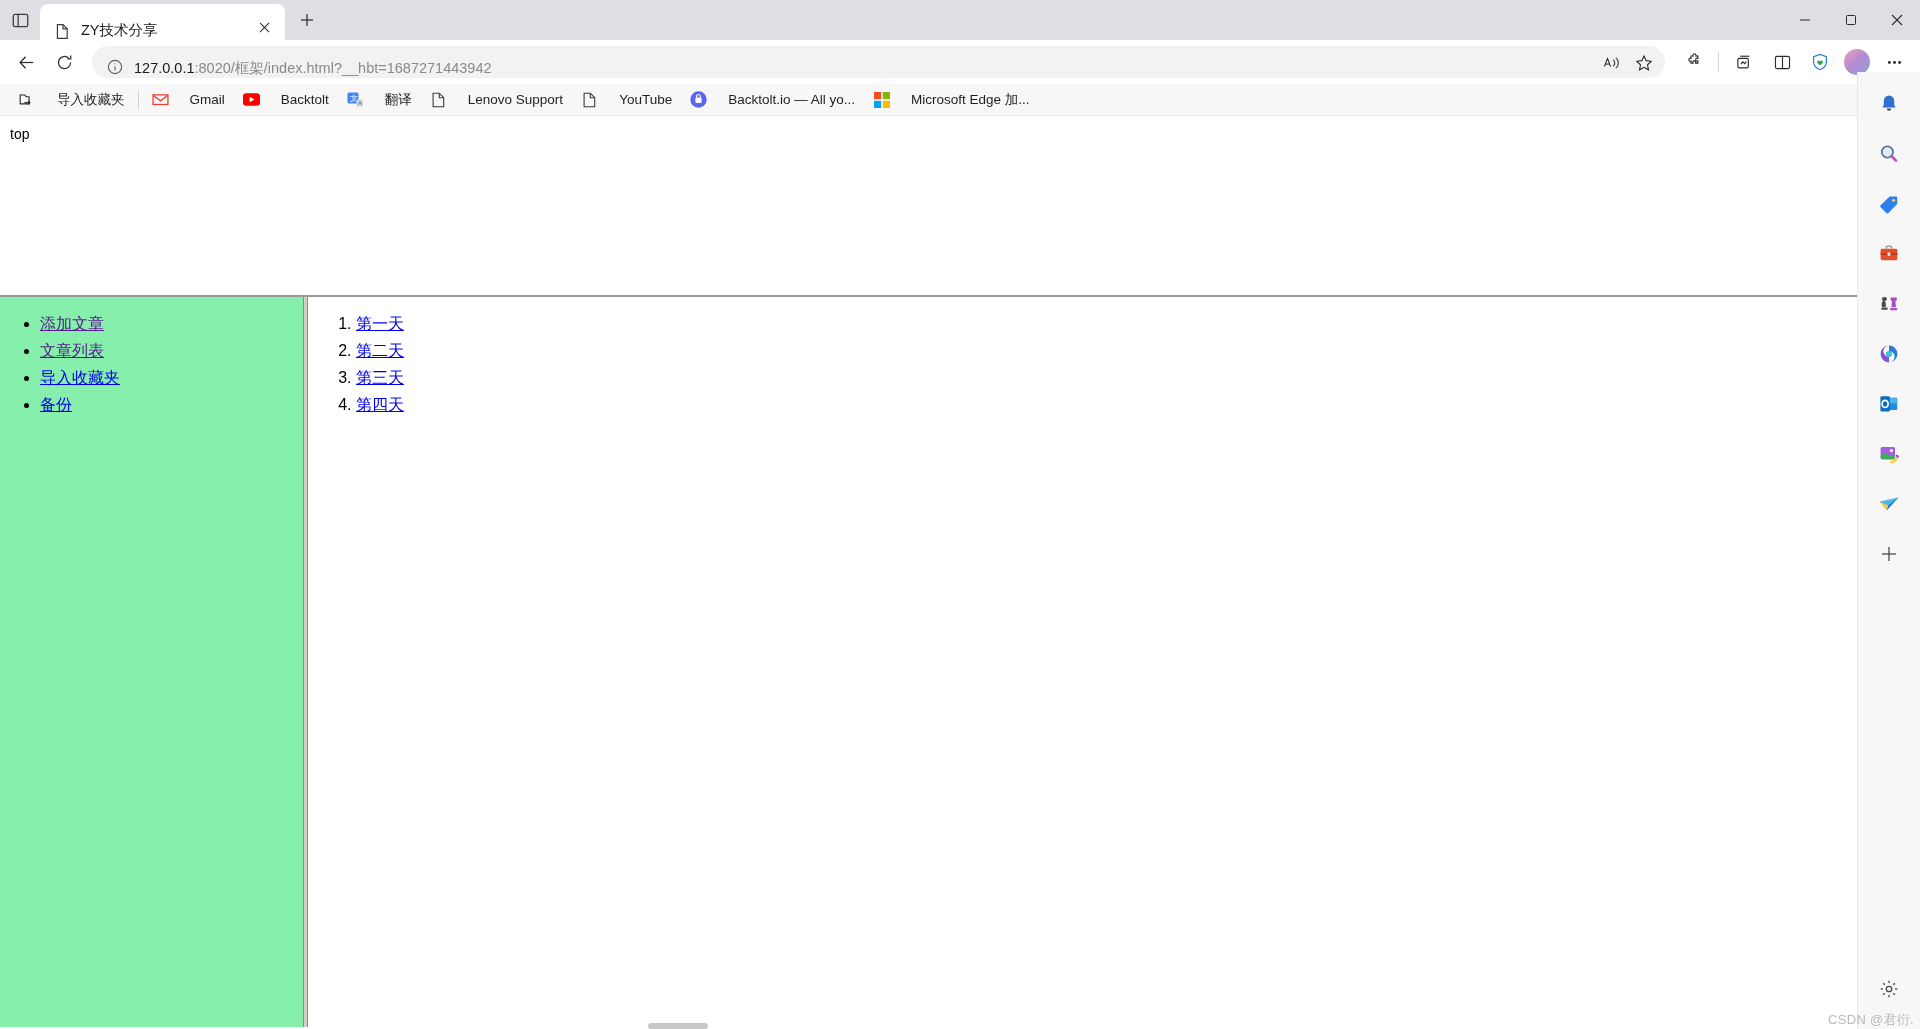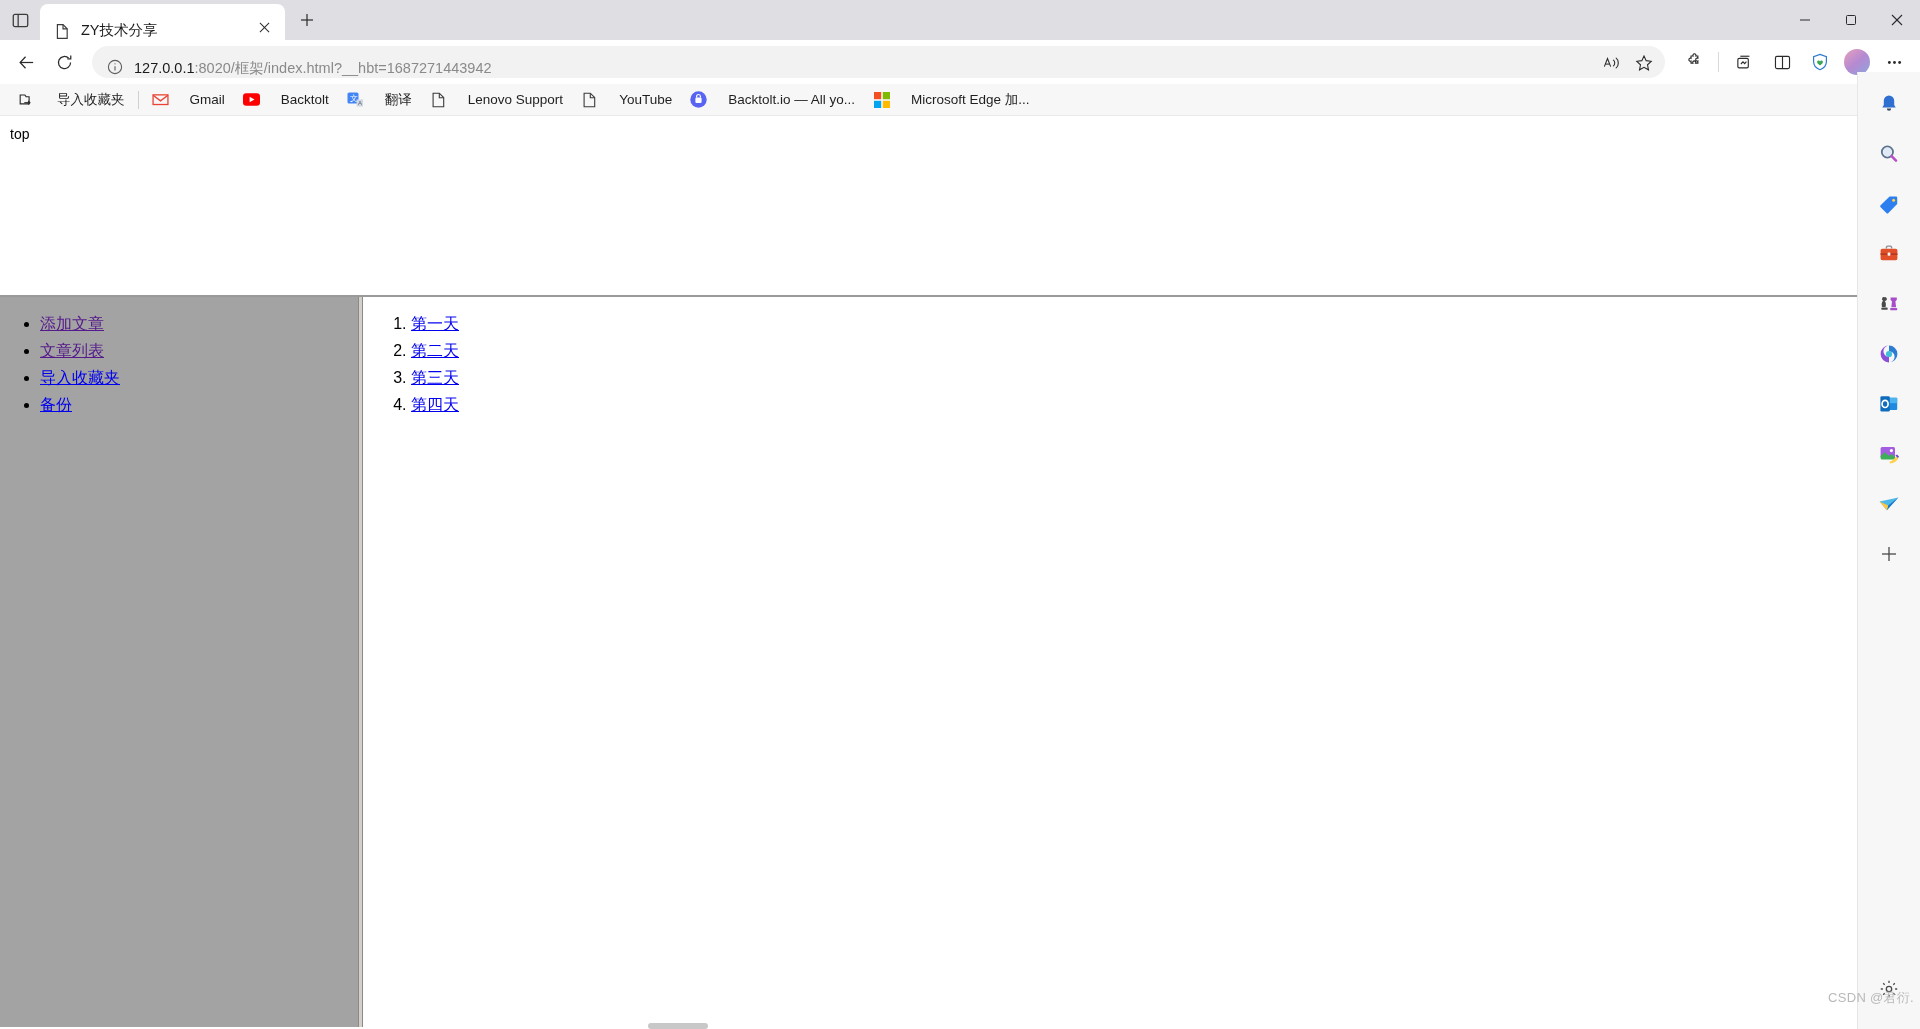--- a/index.html
+++ b/index.html
@@ -94,21 +94,21 @@
     width: 1857px; height: 913px; background: #ffffff; overflow: hidden;
   }
   .frame-top {
     height: 181px; width: 100%; background: #ffffff;
     border-bottom: 2px solid #9a9a9a; position: relative;
   }
   .frame-top-inner { padding: 10px 10px; }
   .frame-top-text { font-size: 14px; color: #000000; }
 
   .frame-row { display: flex; height: 730px; position: relative; }
-  .frame-left { width: 358px; height: 100%; background: #a3a3a3; overflow: hidden; }
+  .frame-left { width: 303px; height: 100%; background: #86efac; overflow: hidden; }
   .frame-splitter { width: 5px; background: #d4d0c8; border-left: 1px solid #8a8a8a; border-right: 1px solid #8a8a8a; }
   .frame-right { flex: 1; height: 100%; background: #ffffff; overflow: hidden; margin-left: 8px; }
 
   ul.menu-list {
     margin: 16px 0 0 0; padding-left: 40px; list-style: disc;
   }
   ul.menu-list li { margin: 0 0 6px 0; line-height: 21px; }
   ol.day-list {
     margin: 16px 0 0 0; padding-left: 40px; list-style: decimal;
   }
@@ -127,21 +127,21 @@
     display: flex; flex-direction: column; align-items: center; padding-top: 12px;
   }
   .edge-ico {
     width: 40px; height: 40px; margin-bottom: 10px;
     display: flex; align-items: center; justify-content: center; border-radius: 6px;
   }
   .edge-bottom { position: absolute; bottom: 10px; left: 0; right: 0; display: flex; justify-content: center; }
 
   
   .watermark {
-    position: absolute; right: 6px; bottom: 22px;
+    position: absolute; right: 6px; bottom: 0;
     font-size: 13px; color: #b9b9b9; letter-spacing: .3px;
   }
   
   .scroll-nub {
     position: absolute; bottom: 0; left: 648px; width: 60px; height: 6px;
     background: #c8c8c8; border-radius: 3px;
   }
 </style>
 </head>
 <body>

